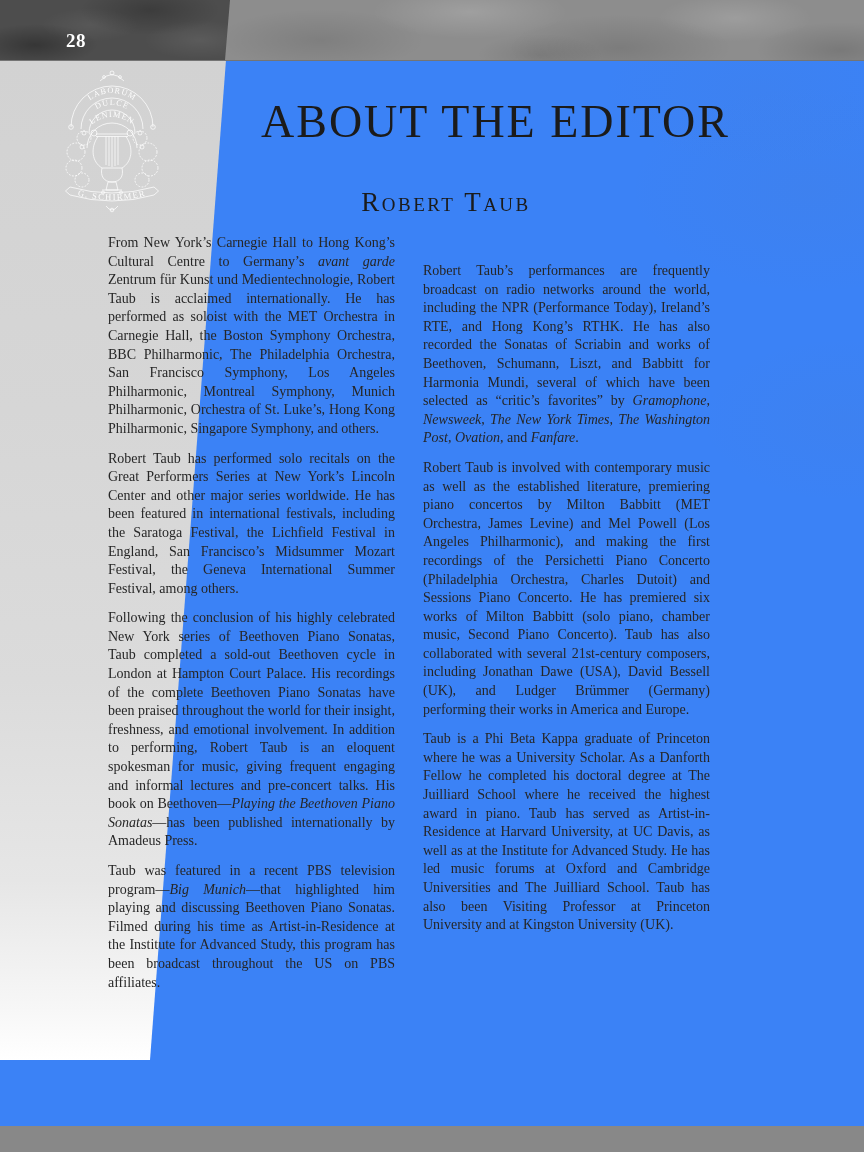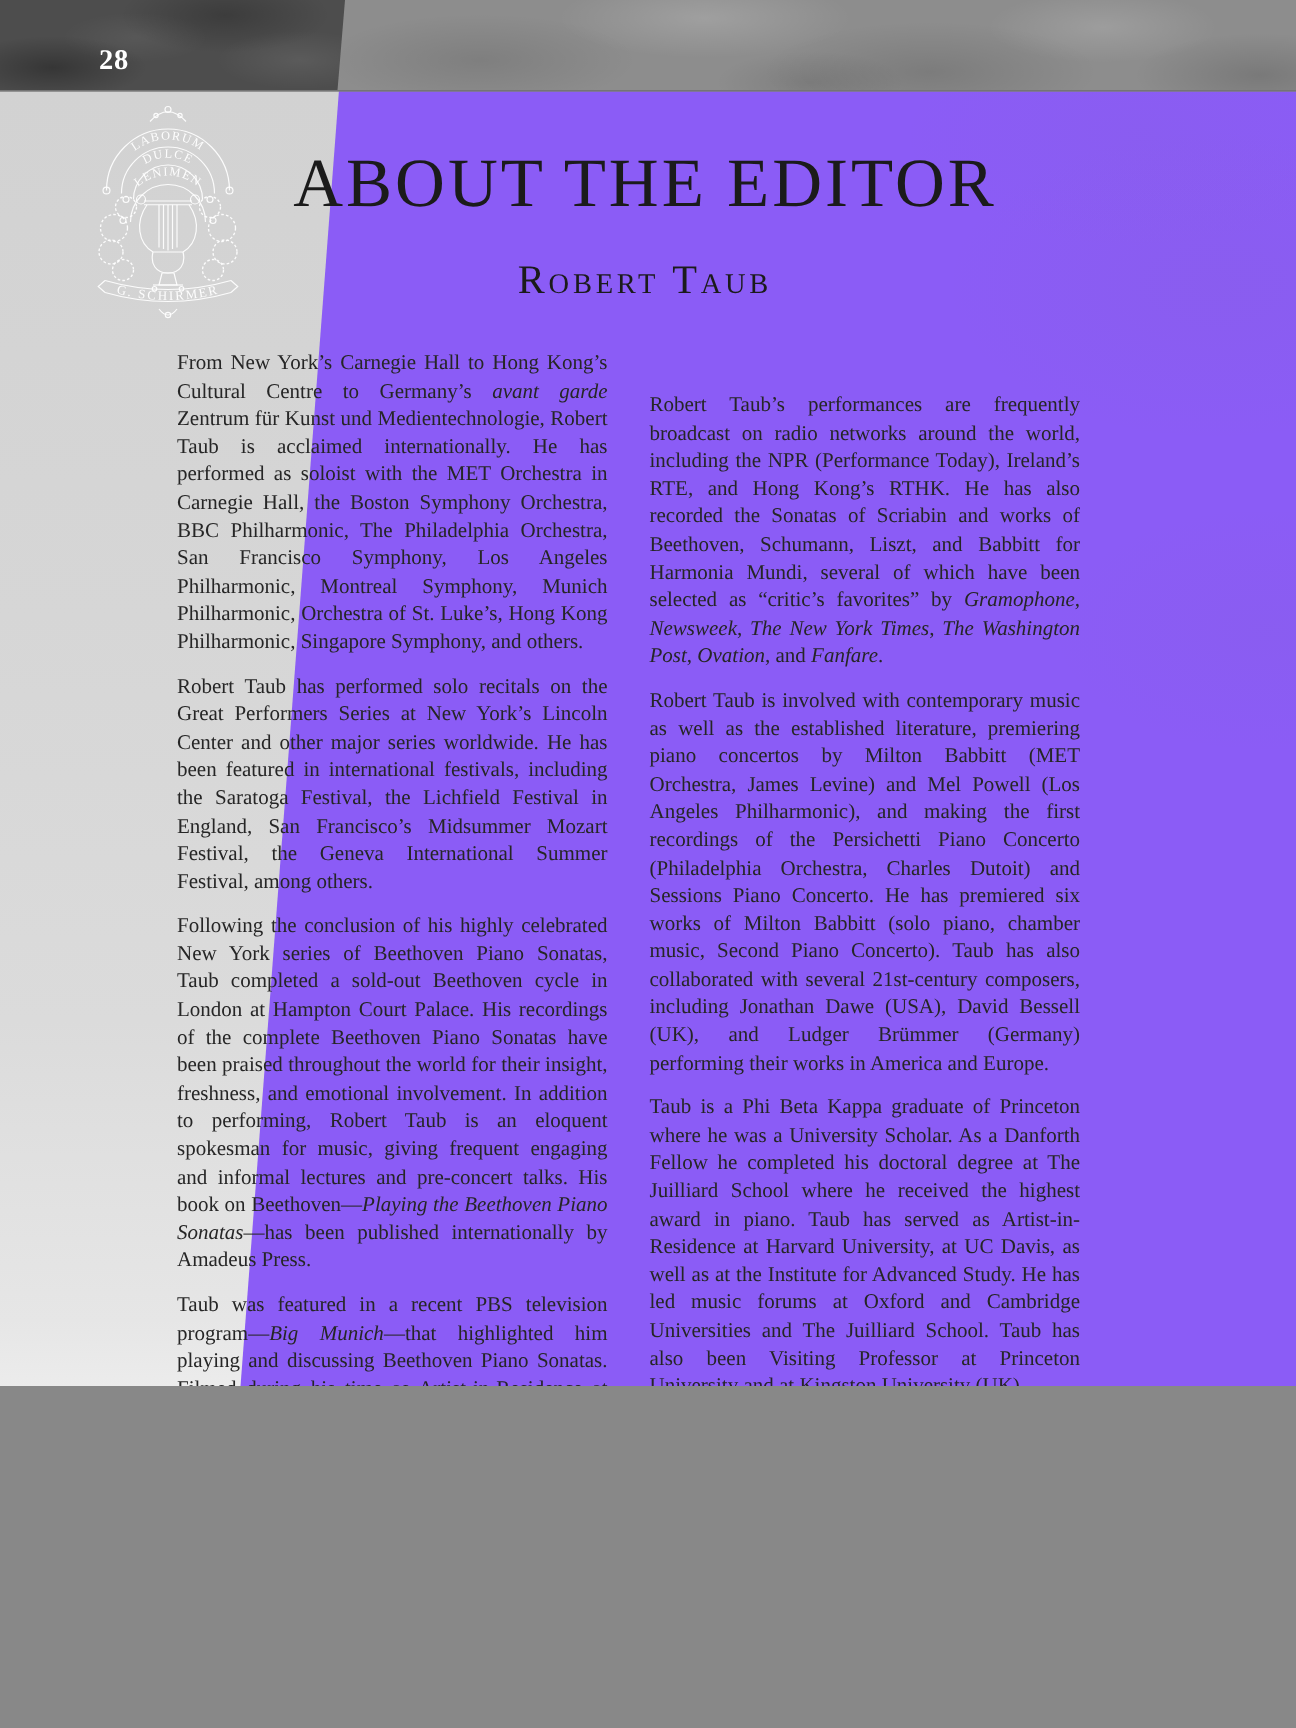--- a/index.html
+++ b/index.html
@@ -1,20 +1,20 @@
 <!DOCTYPE html>
 <html><head>
 <meta charset="utf-8">
 <style>
   html,body{margin:0;padding:0;background:#888;}
   .page{
     position:relative;
-    width:864px;height:924px;
+    width:864px;height:1126px;
     margin:0 auto;
-    background:#8b5cf6;
+    background:#3b82f6;
     overflow:hidden;
     font-family:"Liberation Serif", serif;
   }
   
   .page-clouds{
     position:absolute;inset:0;z-index:1;pointer-events:none;
     background-image:
       radial-gradient(ellipse 260px 150px at 810px 190px, rgba(110,110,110,0.05), transparent 70%),
       radial-gradient(ellipse 210px 120px at 845px 420px, rgba(110,110,110,0.04), transparent 70%),
       radial-gradient(ellipse 230px 110px at 760px 90px, rgba(110,110,110,0.04), transparent 70%);
@@ -70,21 +70,21 @@
     position:absolute;left:130px;top:97px;width:600px;z-index:4;
     text-align:center;font-size:46px;line-height:1.1;letter-spacing:2px;
     color:#1b1b1b;white-space:nowrap;
   }
   .subtitle{
     position:absolute;left:130px;top:172px;width:600px;z-index:4;
     text-align:center;font-variant:small-caps;font-size:27px;line-height:1.1;
     letter-spacing:2.5px;color:#1b1b1b;white-space:nowrap;
   }
   .columns{
-    position:absolute;left:118px;top:234px;width:602px;z-index:4;
+    position:absolute;left:108px;top:234px;width:602px;z-index:4;
     display:flex;
     justify-content:center;
   }
   .col{
     width:287px;
     text-align:justify;
     font-size:14px;line-height:18.6px;color:#262626;
   }
   .col-right{margin-left:28px;margin-top:28px;}
   .col p{margin:0 0 11px 0;}
@@ -161,22 +161,22 @@
     <path d="M 10,123 Q 52,135 94,123"></path>
     <path d="M 10,131 Q 52,143 94,131"></path>
     <path d="M 10,123 L 5.5,127 L 10,131"></path>
     <path d="M 94,123 L 98.5,127 L 94,131"></path>
     <text class="ribbon-text"><textPath href="#ribbonPath" startOffset="50%" text-anchor="middle">G. SCHIRMER</textPath></text>
 
     <path d="M 46,142 Q 52,150 58,142"></path>
     <circle cx="52" cy="146" r="1.8"></circle>
   </svg>
 
-  <h1 class="title" style="margin:0;font-weight:normal;">ABOUT THE EDITOR</h1>
-  <h2 class="subtitle" style="margin:0;font-weight:normal;">Robert Taub</h2>
+  <h1 class="title" style="margin:0;font-weight:normal;text-align:right;">ABOUT THE EDITOR</h1>
+  <h2 class="subtitle" style="margin:16px;font-weight:normal;">Robert Taub</h2>
 
   <div class="columns">
     <div class="col col-left">
         <p><span>From New York’s Carnegie Hall to Hong Kong’s Cultural Centre to Germany’s </span><i>avant garde</i><span> Zentrum für Kunst und Medientechnologie, Robert Taub is acclaimed internationally. He has performed as soloist with the MET Orchestra in Carnegie Hall, the Boston Symphony Orchestra, BBC Philharmonic, The Philadelphia Orchestra, San Francisco Symphony, Los Angeles Philharmonic, Montreal Symphony, Munich Philharmonic, Orchestra of St. Luke’s, Hong Kong Philharmonic, Singapore Symphony, and others.</span></p>
         <p><span>Robert Taub has performed solo recitals on the Great Performers Series at New York’s Lincoln Center and other major series worldwide. He has been featured in international festivals, including the Saratoga Festival, the Lichfield Festival in England, San Francisco’s Midsummer Mozart Festival, the Geneva International Summer Festival, among others.</span></p>
         <p><span>Following the conclusion of his highly celebrated New York series of Beethoven Piano Sonatas, Taub completed a sold-out Beethoven cycle in London at Hampton Court Palace. His recordings of the complete Beethoven Piano Sonatas have been praised throughout the world for their insight, freshness, and emotional involvement. In addition to performing, Robert Taub is an eloquent spokesman for music, giving frequent engaging and informal lectures and pre-concert talks. His book on Beethoven—</span><i>Playing the Beethoven Piano Sonatas</i><span>—has been published internationally by Amadeus Press.</span></p>
         <p><span>Taub was featured in a recent PBS television program—</span><i>Big Munich</i><span>—that highlighted him playing and discussing Beethoven Piano Sonatas. Filmed during his time as Artist-in-Residence at the Institute for Advanced Study, this program has been broadcast throughout the US on PBS affiliates.</span></p>
       </div>
     <div class="col col-right">
         <p><span>Robert Taub’s performances are frequently broadcast on radio networks around the world, including the NPR (Performance Today), Ireland’s RTE, and Hong Kong’s RTHK. He has also recorded the Sonatas of Scriabin and works of Beethoven, Schumann, Liszt, and Babbitt for Harmonia Mundi, several of which have been selected as “critic’s favorites” by </span><i>Gramophone</i><span>, </span><i>Newsweek</i><span>, </span><i>The New York Times</i><span>, </span><i>The Washington Post</i><span>, </span><i>Ovation</i><span>, and </span><i>Fanfare</i><span>.</span></p>

